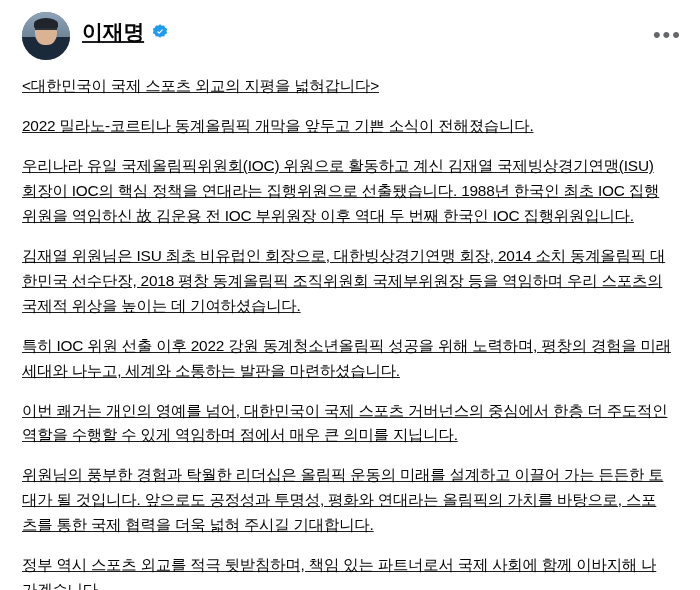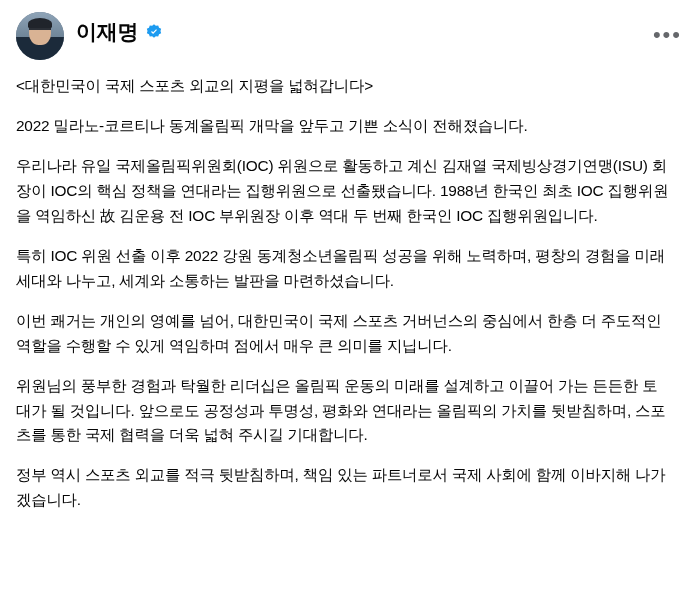--- a/index.html
+++ b/index.html
@@ -11,22 +11,23 @@
     height: 590px;
     background: #ffffff;
     font-family: "Liberation Sans", sans-serif;
     color: #1c1e21;
     overflow: hidden;
   }
   .post {
     width: 700px;
     height: 590px;
     box-sizing: border-box;
-    padding: 12px 14px 0 16px;
+    padding: 12px 14px 0 22px;
     position: relative;
+    text-decoration: underline;
   }
   .header {
     display: flex;
     align-items: flex-start;
     height: 56px;
   }
   .avatar {
     width: 48px;
     height: 48px;
     border-radius: 50%;
@@ -136,19 +137,20 @@
         </svg>
       </span>
     </div>
     <div class="more-btn">•••</div>
   </div>
 
   <div class="body">
     <p>&lt;대한민국이 국제 스포츠 외교의 지평을 넓혀갑니다&gt;</p>
     <p>2022 밀라노-코르티나 동계올림픽 개막을 앞두고 기쁜 소식이 전해졌습니다.</p>
     <p>우리나라 유일 국제올림픽위원회(IOC) 위원으로 활동하고 계신 김재열 국제빙상경기연맹(ISU) 회장이 IOC의 핵심 정책을 연대라는 집행위원으로 선출됐습니다. 1988년 한국인 최초 IOC 집행위원을 역임하신 故 김운용 전 IOC 부위원장 이후 역대 두 번째 한국인 IOC 집행위원입니다.</p>
+    <p>김재열 위원님은 ISU 최초 비유럽인 회장으로, 대한빙상경기연맹 회장, 2014 소치 동계올림픽 대한민국 선수단장, 2018 평창 동계올림픽 조직위원회 국제부위원장 등을 역임하며 우리 스포츠의 국제적 위상을 높이는 데 기여하셨습니다.</p>
     <p>특히 IOC 위원 선출 이후 2022 강원 동계청소년올림픽 성공을 위해 노력하며, 평창의 경험을 미래 세대와 나누고, 세계와 소통하는 발판을 마련하셨습니다.</p>
     <p>이번 쾌거는 개인의 영예를 넘어, 대한민국이 국제 스포츠 거버넌스의 중심에서 한층 더 주도적인 역할을 수행할 수 있게 역임하며 점에서 매우 큰 의미를 지닙니다.</p>
-    <p>위원님의 풍부한 경험과 탁월한 리더십은 올림픽 운동의 미래를 설계하고 이끌어 가는 든든한 토대가 될 것입니다. 앞으로도 공정성과 투명성, 평화와 연대라는 올림픽의 가치를 뒷받침하며, 스포츠를 통한 국제 협력을 더욱 넓혀 주시길 기대합니다.</p>
+    <p>위원님의 풍부한 경험과 탁월한 리더십은 올림픽 운동의 미래를 설계하고 이끌어 가는 든든한 토대가 될 것입니다. 앞으로도 공정성과 투명성, 평화와 연대라는 올림픽의 가치를 바탕으로, 스포츠를 통한 국제 협력을 더욱 넓혀 주시길 기대합니다.</p>
     <p>정부 역시 스포츠 외교를 적극 뒷받침하며, 책임 있는 파트너로서 국제 사회에 함께 이바지해 나가겠습니다.</p>
   </div>
 
 </div>
 
 </body></html>

